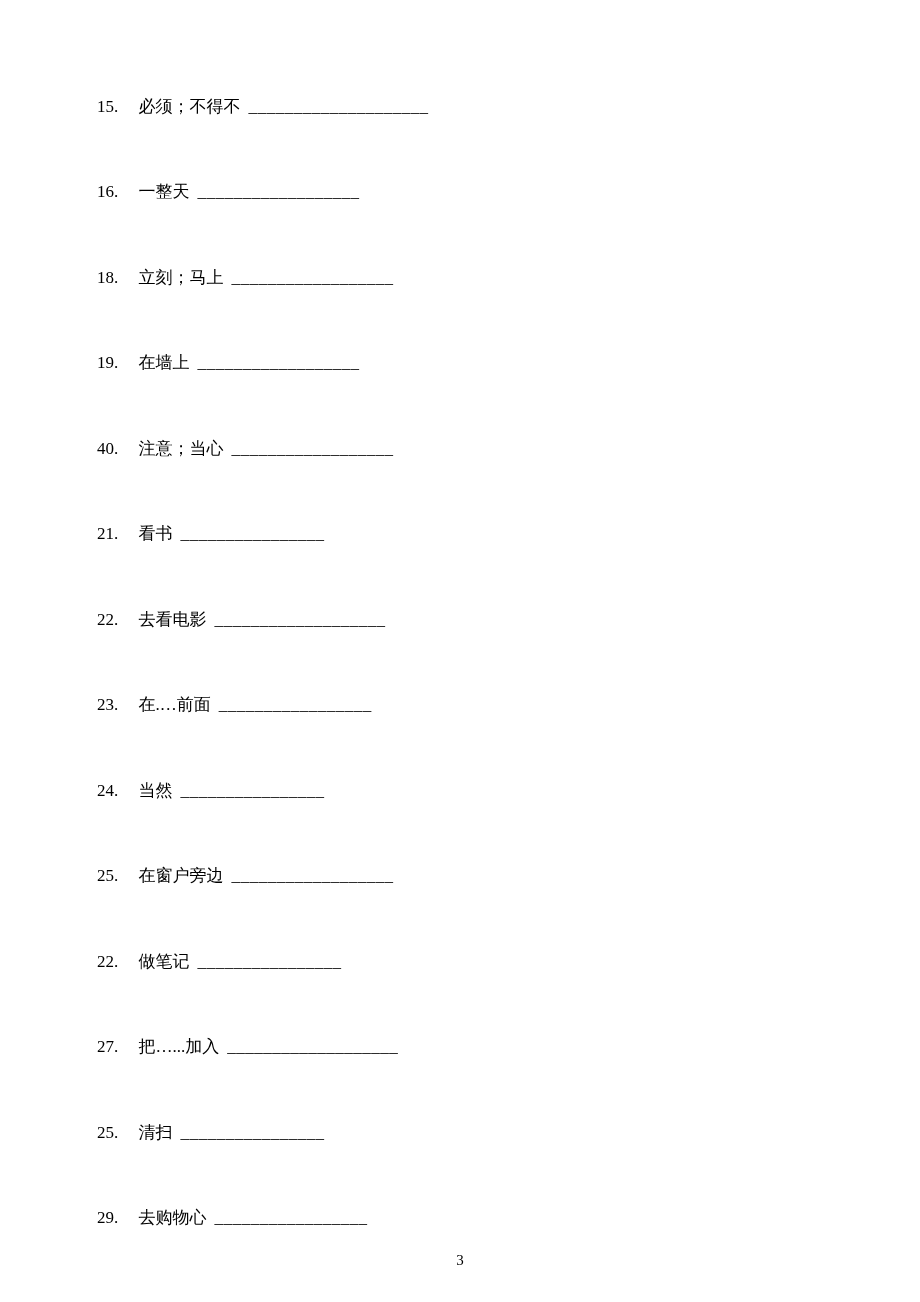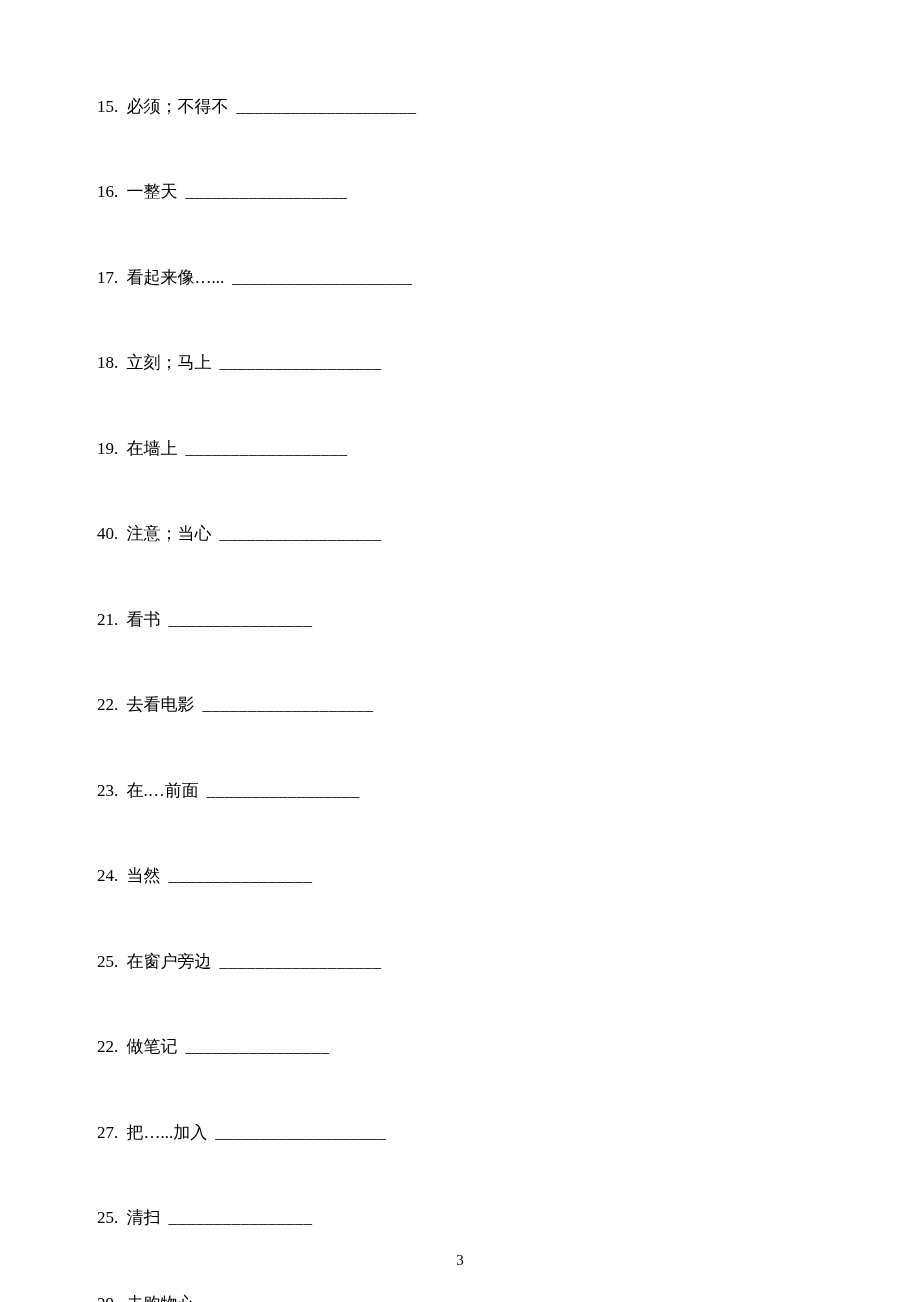--- a/index.html
+++ b/index.html
@@ -20,21 +20,21 @@
   }
   .content {
     padding: 64px 80px 0 80px;
     width: 760px;
   }
   .phrase-item {
     text-indent: 28px;
     white-space: pre;
   }
   .phrase-item .num {
-    margin-right: 4px;
+    margin-right: 16px;
   }
   .phrase-item .blank {
     margin-left: 8px;
     letter-spacing: 0.5px;
   }
   .page-number {
     position: absolute;
     left: 0;
     right: 0;
     top: 1246px;
@@ -50,23 +50,20 @@
 
     <div>
   <div class="phrase-item">
     <span class="num">15. </span><span>必须；不得不</span><span class="blank">____________________</span>
   </div>
 
   <div class="phrase-item">
     <span class="num">16. </span><span>一整天</span><span class="blank">__________________</span>
   </div>
 
-  <div class="phrase-item">
-    <span class="num">17. </span><span>看起来像…...</span><span class="blank">____________________</span>
-  </div>
 
   <div class="phrase-item">
     <span class="num">18. </span><span>立刻；马上</span><span class="blank">__________________</span>
   </div>
 
   <div class="phrase-item">
     <span class="num">19. </span><span>在墙上</span><span class="blank">__________________</span>
   </div>
 
   <div class="phrase-item">

